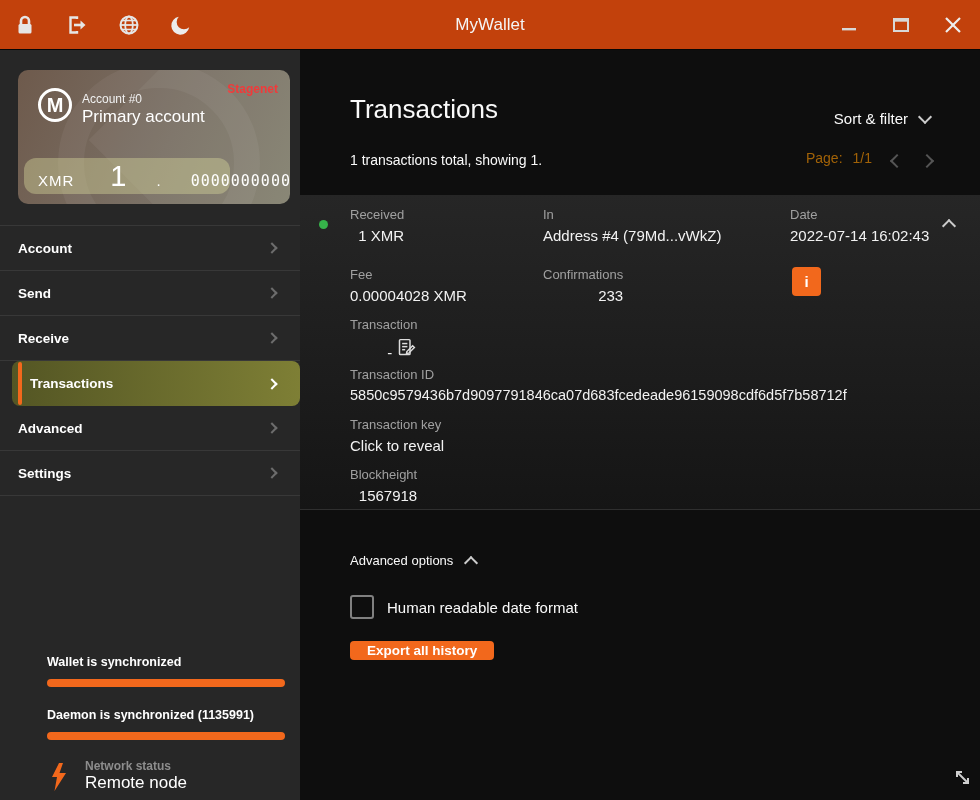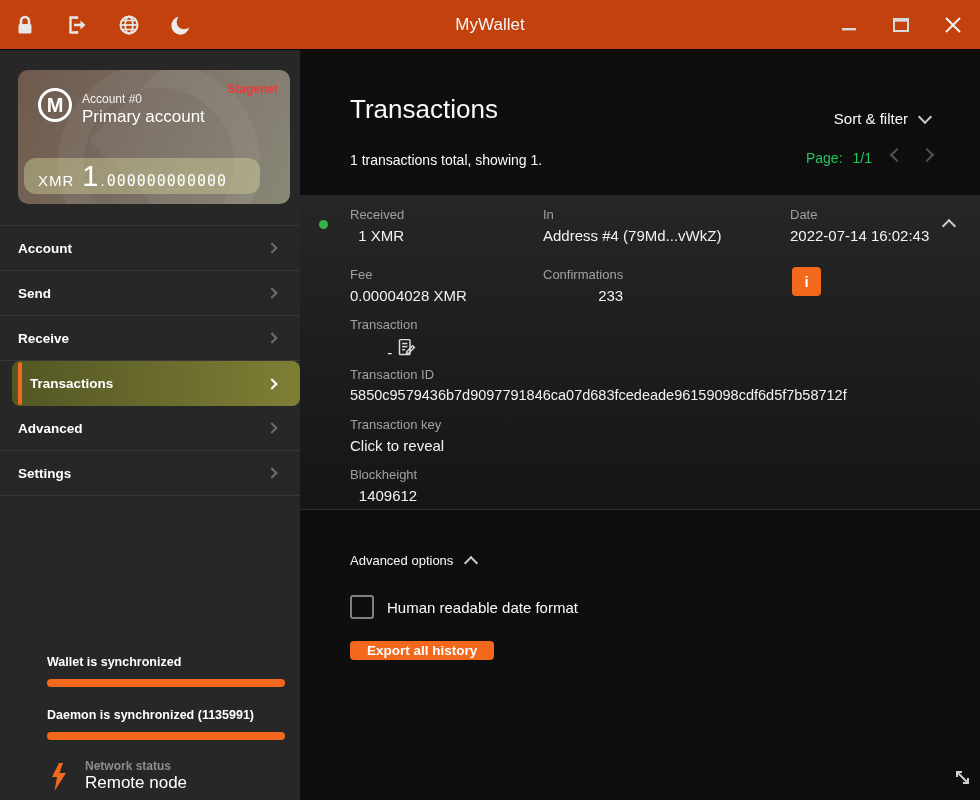--- a/index.html
+++ b/index.html
@@ -26,22 +26,22 @@
   .account-card::before { content:""; position:absolute; right:-40px; top:-30px; width:200px; height:200px;
     background:rgba(255,255,255,0.05); transform:rotate(45deg); }
   .account-card::after { content:""; position:absolute; right:30px; bottom:-60px; width:150px; height:150px;
     border:26px solid rgba(255,255,255,0.05); border-radius:50%; }
   .card-logo { position:absolute; left:20px; top:18px; width:34px; height:34px; border-radius:50%;
     border:3px solid #fff; display:flex; align-items:center; justify-content:center;
     font-weight:bold; font-size:20px; color:#fff; }
   .card-acct-idx { position:absolute; left:64px; top:22px; font-size:12px; color:#f0f0f0; }
   .card-acct-name { position:absolute; left:64px; top:37px; font-size:17px; color:#fff; }
   .card-net { position:absolute; right:12px; top:12px; font-size:12px; font-weight:bold; color:#f03a3a; }
-  .card-balance { position:absolute; left:6px; top:88px; width:236px; height:36px; border-radius:12px;
-    background:rgba(214,214,154,0.42); display:flex; align-items:baseline; padding:0 0 0 14px; z-index:2; }
+  .card-balance { position:absolute; left:6px; top:88px; width:206px; height:36px; border-radius:12px;
+    background:rgba(214,214,154,0.42); display:flex; align-items:baseline; padding:0 0 0 14px; z-index:2;gap:28px; }
   .bal-cur { font-size:15px; color:#fff; letter-spacing:1px; }
   .bal-major { font-size:29px; color:#fff; margin-left:8px; font-weight:300; line-height:36px; }
   .bal-sep { font-size:15px; color:#fff; margin:0 2px 0 2px; }
   .bal-minor { font-size:15px; color:#fff; font-family:"DejaVu Sans Mono", monospace; letter-spacing:1px; }
 
   .nav { position:absolute; left:0; top:175px; width:300px; border-top:1px solid #383838; }
   .nav-item { position:relative; height:45px; display:flex; align-items:center; border-bottom:1px solid #383838; cursor:pointer; }
   .nav-item .lbl { margin-left:18px; font-size:13.5px; font-weight:bold; color:#fff; }
   .nav-item .chev { position:absolute; right:24px; border-color:#6d6d6d; }
   .nav-item.active { margin-left:12px; border-radius:8px; border-bottom:none;
@@ -58,21 +58,21 @@
   .net-bolt { position:absolute; left:3px; top:0; }
   .net-lbl { position:absolute; left:38px; top:-2px; font-size:12px; font-weight:bold; color:#8d8d8d; }
   .net-val { position:absolute; left:38px; top:12px; font-size:17px; color:#fff; }
 
   
   .main { position:absolute; left:300px; top:50px; width:680px; height:750px; background:#0e0e0e; }
   .main-title { position:absolute; left:50px; top:44px; font-size:26px; font-weight:400; color:#fafafa; }
   .sortfilter { position:absolute; right:50px; top:60px; display:flex; align-items:center; gap:12px;
     font-size:15px; color:#fafafa; cursor:pointer; }
   .summary { position:absolute; left:50px; top:102px; font-size:14px; color:#fafafa; }
-  .pager { position:absolute; right:48px; top:100px; display:flex; align-items:flex-start; gap:10px; font-size:14px; color:#22c55e;margin-left:36px; }
+  .pager { position:absolute; right:48px; top:100px; display:flex; align-items:flex-end; gap:10px; font-size:14px; color:#a16207;margin-left:36px; }
   .pager .chev { border-color:#555; margin-left:10px; cursor:pointer; }
 
   .tx-panel { position:absolute; left:0; top:145px; width:680px; height:315px;
     background:linear-gradient(180deg,#262626 0%,#151515 100%); border-bottom:1px solid #2f2f2f; }
   .dot { position:absolute; left:19px; top:25px; width:9px; height:9px; border-radius:50%; background:#36b24a; }
   .fg { position:absolute; }
   .fg .flabel { display:block; font-size:13px; color:#a0a0a0; margin-bottom:5px; }
   .fg .fvalue { display:block; font-size:15px; color:#f2f2f2;text-align:right; }
   .fg-received { left:50px; top:12px; } .fg-in { left:243px; top:12px; } .fg-date { left:490px; top:12px; }
   .collapse { position:absolute; left:644px; top:22px; cursor:pointer; }
@@ -286,21 +286,21 @@
       <span class="fvalue">5850c9579436b7d9097791846ca07d683fcedeade96159098cdf6d5f7b58712f</span>
     </div>
 
     <div class="fg fg-txkey">
       <span class="flabel">Transaction key</span>
       <span class="fvalue">Click to reveal</span>
     </div>
 
     <div class="fg fg-height">
       <span class="flabel">Blockheight</span>
-      <span class="fvalue">1409612</span>
+      <span class="fvalue">1567918</span>
     </div>
   </div>
 
   <div class="adv-toggle">
     <span>Advanced options</span>
     <span class="chev up big"></span>
   </div>
 
   <div class="chk-row">
     <div class="checkbox"></div>

